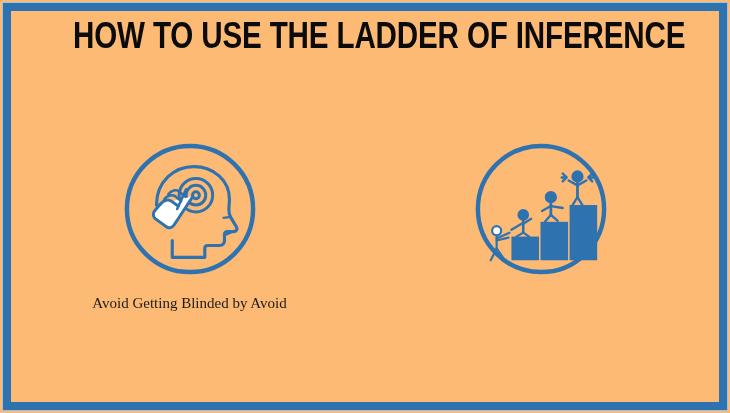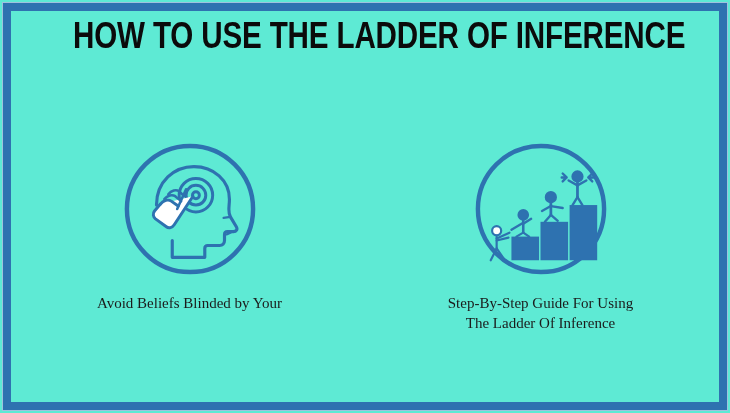--- a/index.html
+++ b/index.html
@@ -11,21 +11,21 @@
     width: 730px;
     height: 413px;
     overflow: hidden;
     font-family: "Liberation Serif", serif;
   }
 
   .slide {
     position: relative;
     width: 730px;
     height: 413px;
-    background: #5eead4;
+    background: #fdba74;
     box-sizing: border-box;
   }
 
   
   .frame-outer {
     position: absolute;
     left: 2px;
     top: 2px;
     right: 2px;
     bottom: 2px;
@@ -128,21 +128,21 @@
         <path d="M73 57 L54 86
                  C52 89 48.5 90 46 88
                  L35 80 C32.5 78 32 74.5 34 72
                  L40 65" fill="#ffffff" stroke="#2e72b0" stroke-width="3" stroke-linejoin="round" stroke-linecap="round"></path>
         <path d="M40 65 C43 61 48 60 51 62 L58 67" fill="#ffffff" stroke="#2e72b0" stroke-width="3" stroke-linejoin="round" stroke-linecap="round"></path>
         <path d="M44 60 C47 56 52 55 55 57 L61 62" fill="none" stroke="#2e72b0" stroke-width="2.6" stroke-linejoin="round" stroke-linecap="round"></path>
         <path d="M48 55 C51 51 56 50 59 52 L64 57" fill="none" stroke="#2e72b0" stroke-width="2.6" stroke-linejoin="round" stroke-linecap="round"></path>
         <path d="M66 50 L57 70" fill="none" stroke="#2e72b0" stroke-width="2.6" stroke-linecap="round"></path>
       </svg>
       <div class="caption">
-        <span>Avoid Beliefs Blinded by Your</span><br>
+        <span>Avoid Getting Blinded by Avoid</span><br>
       </div>
     </div>
 
     <div class="card">
       <svg class="icon-circle" viewBox="0 0 140 140">
         <circle cx="70" cy="70" r="64" fill="none" stroke="#2e72b0" stroke-width="4.5"></circle>
 
         <rect x="40" y="98" width="28" height="24" fill="#2e72b0"></rect>
         <rect x="69.5" y="83" width="28" height="39" fill="#2e72b0"></rect>
         <rect x="99" y="66" width="28" height="56" fill="#2e72b0"></rect>
@@ -178,20 +178,16 @@
           <circle cx="107" cy="37" r="5" fill="#2e72b0"></circle>
           <path d="M107 42 L107 58" stroke-width="2.8"></path>
           <path d="M107 58 L102 66"></path>
           <path d="M107 58 L112 66"></path>
           <path d="M107 46 L98 41"></path>
           <path d="M107 46 L116 41"></path>
           <path d="M96 38 L92 34 M96 38 L92 42 M96 38 L91 38"></path>
           <path d="M118 38 L122 34 M118 38 L122 42 M118 38 L123 38"></path>
         </g>
       </svg>
-      <div class="caption">
-        <span>Step-By-Step Guide For Using</span><br>
-        <span>The Ladder Of Inference</span>
-      </div>
     </div>
 
   </div>
 </div>
 
 </body></html>

